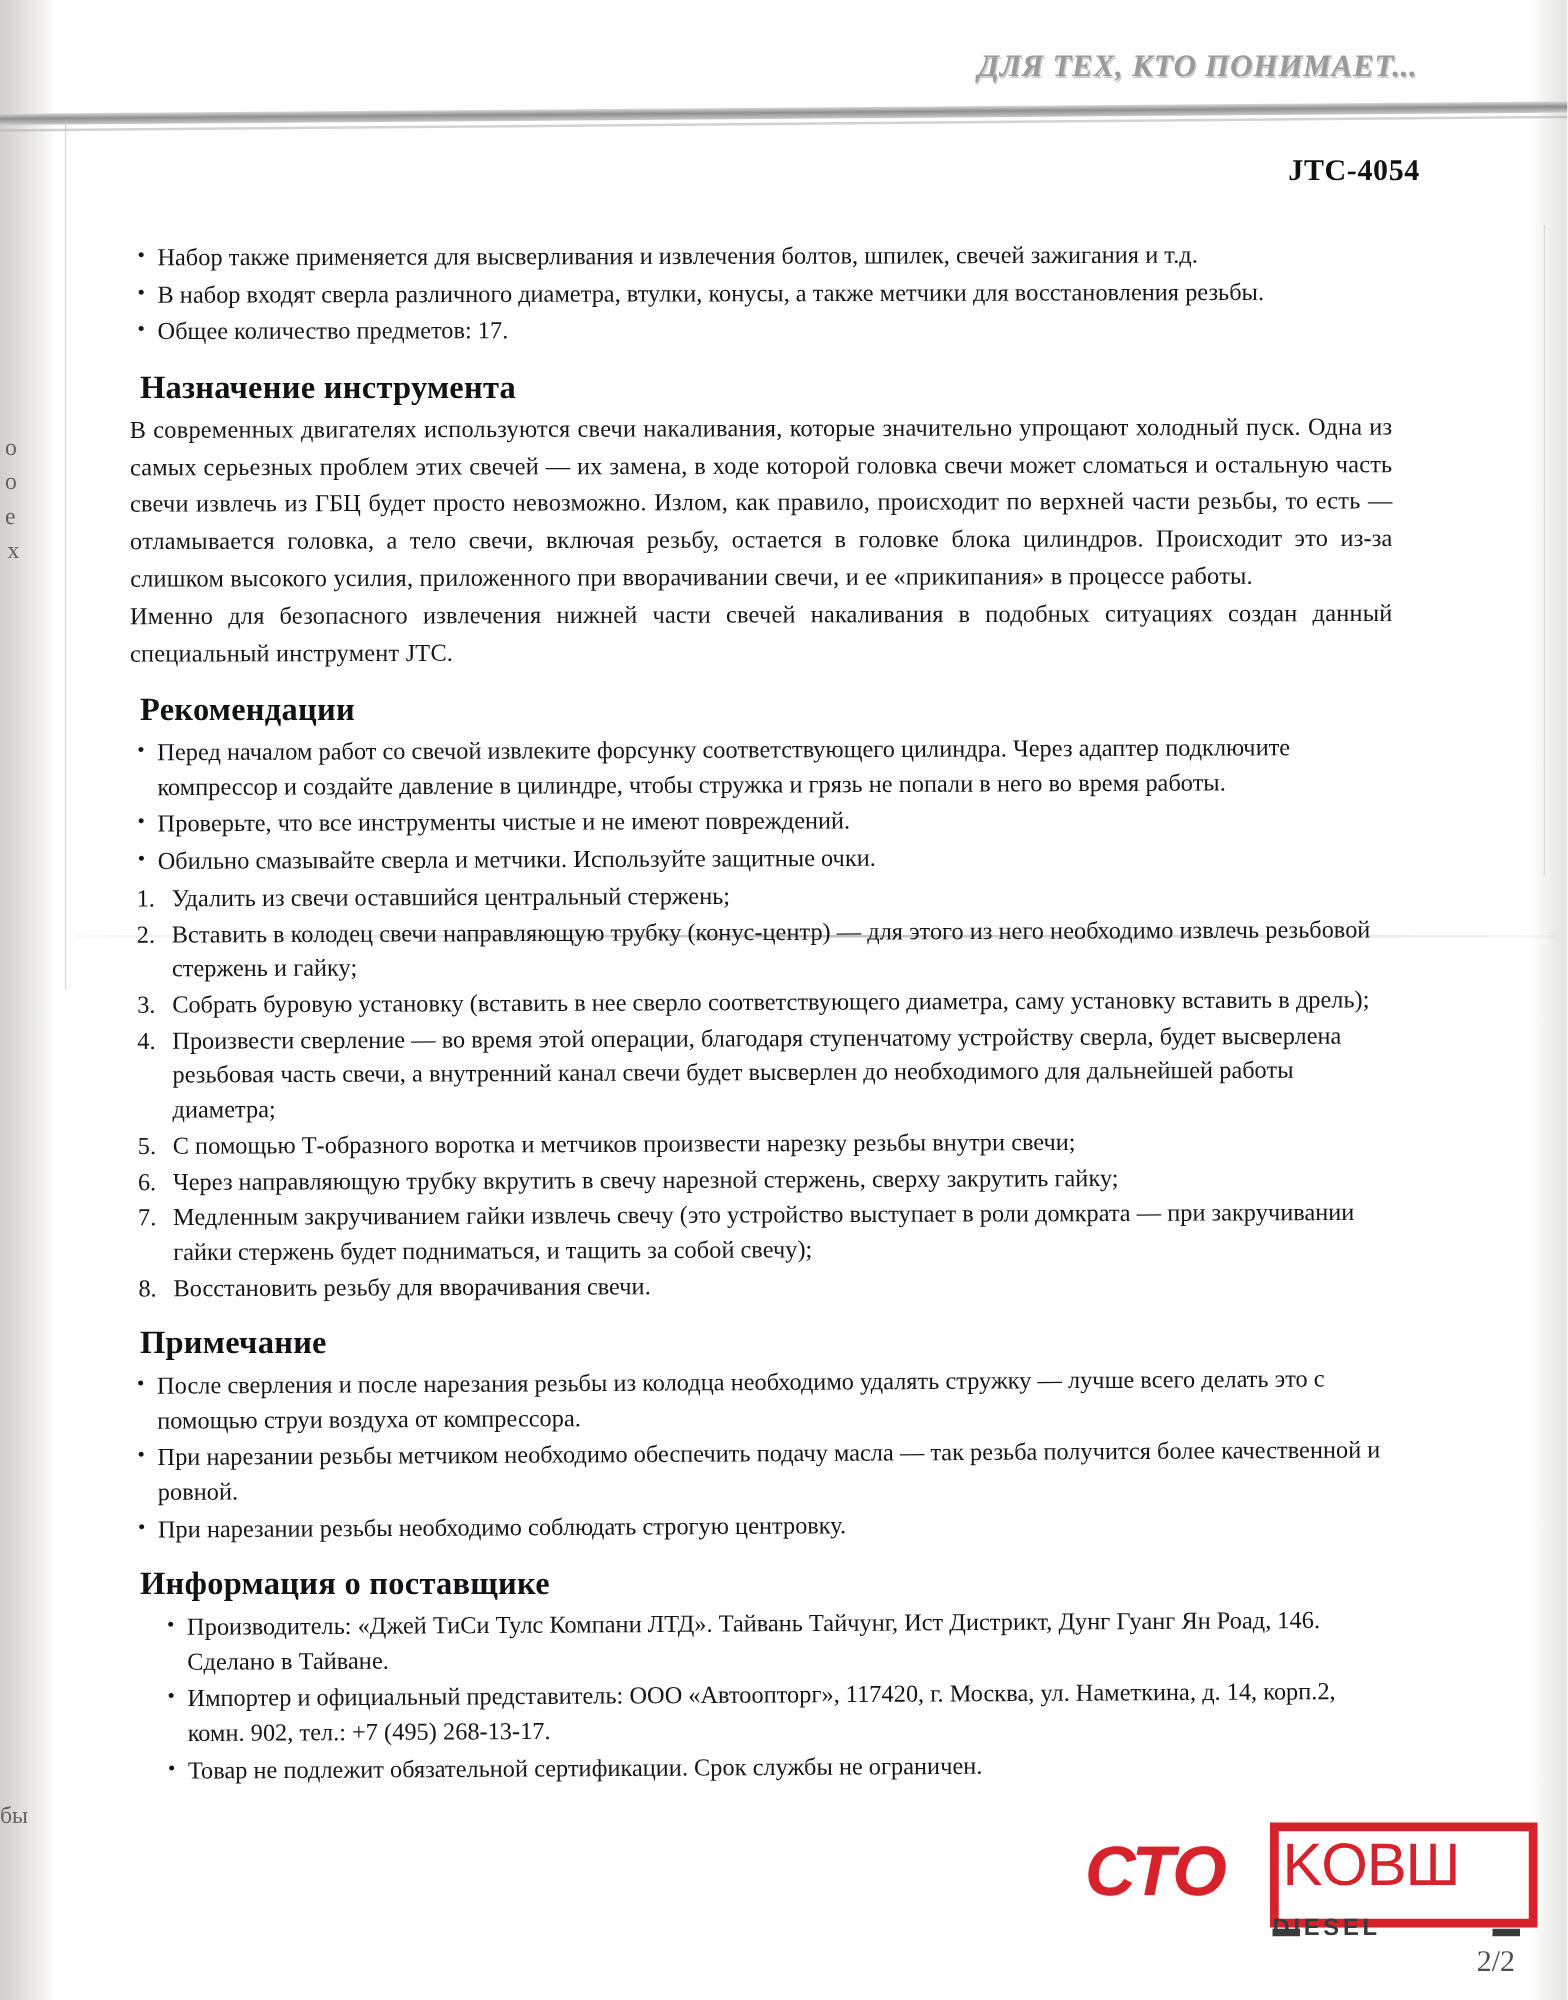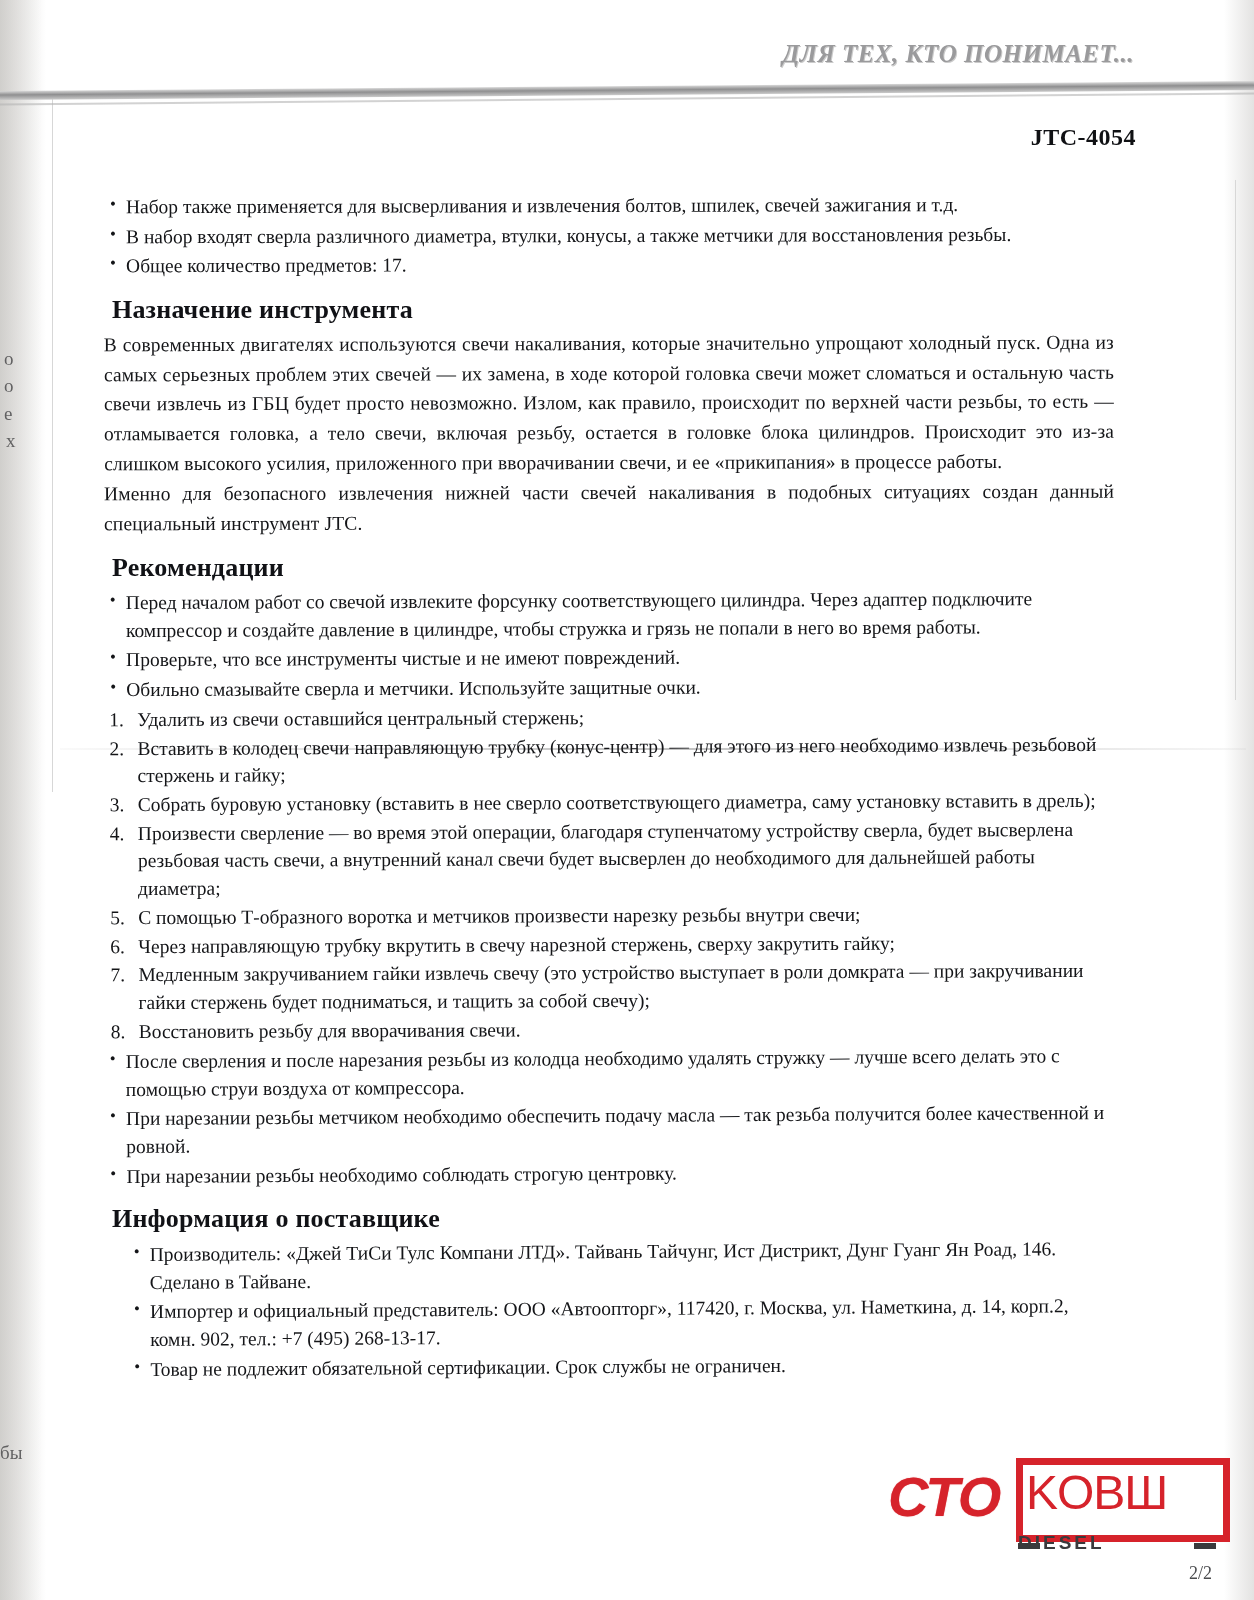--- a/index.html
+++ b/index.html
@@ -200,21 +200,20 @@
     position: absolute;
     left: 0;
     top: 6px;
     font-family: "Liberation Sans", sans-serif;
     font-weight: bold;
     font-style: italic;
     font-size: 56px;
     color: #d6232b;
     letter-spacing: -1px;
     text-shadow: 0 0 1px rgba(214,35,43,0.6);
-    margin-left: 20px;
   }
   .stamp .box {
     position: absolute;
     left: 148px;
     top: 0;
     width: 200px;
     height: 70px;
     border: 7px solid #d6232b;
   }
   .stamp .kovsh {
@@ -248,21 +247,21 @@
     background: #3a3a3c;
   }
   .stamp .diesel-bar-l { left: 150px; }
   .stamp .diesel-bar-r { left: 326px; }
 
   .page-number {
     position: absolute;
     right: 42px;
     bottom: 16px;
     font-family: "Liberation Serif", serif;
-    font-size: 18px;
+    font-size: 24px;
     color: #2c2d30;
     opacity: 0.85;
   }
 </style>
 </head>
 <body>
 
 <div class="page">
 
   <div class="scan-left-shade"></div>
@@ -305,20 +304,21 @@
       <li>Удалить из свечи оставшийся центральный стержень;</li>
       <li>Вставить в колодец свечи направляющую трубку (конус-центр) — для этого из него необходимо извлечь резьбовой стержень и гайку;</li>
       <li>Собрать буровую установку (вставить в нее сверло соответствующего диаметра, саму установку вставить в дрель);</li>
       <li>Произвести сверление — во время этой операции, благодаря ступенчатому устройству сверла, будет высверлена резьбовая часть свечи, а внутренний канал свечи будет высверлен до необходимого для дальнейшей работы диаметра;</li>
       <li>С помощью Т-образного воротка и метчиков произвести нарезку резьбы внутри свечи;</li>
       <li>Через направляющую трубку вкрутить в свечу нарезной стержень, сверху закрутить гайку;</li>
       <li>Медленным закручиванием гайки извлечь свечу (это устройство выступает в роли домкрата — при закручивании гайки стержень будет подниматься, и тащить за собой свечу);</li>
       <li>Восстановить резьбу для вворачивания свечи.</li>
     </ol>
 
+    <h2 class="section-title">Примечание</h2>
     <ul class="bullets skew-c">
       <li>После сверления и после нарезания резьбы из колодца необходимо удалять стружку — лучше всего делать это с помощью струи воздуха от компрессора.</li>
       <li>При нарезании резьбы метчиком необходимо обеспечить подачу масла — так резьба получится более качественной и ровной.</li>
       <li>При нарезании резьбы необходимо соблюдать строгую центровку.</li>
     </ul>
 
     <h2 class="section-title">Информация о поставщике</h2>
     <ul class="bullets skew-c" style="margin-left:24px;">
       <li>Производитель: «Джей ТиСи Тулс Компани ЛТД». Тайвань Тайчунг, Ист Дистрикт, Дунг Гуанг Ян Роад, 146. Сделано в Тайване.</li>
       <li>Импортер и официальный представитель: ООО «Автоопторг», 117420, г. Москва, ул. Наметкина, д. 14, корп.2, комн. 902, тел.: +7 (495) 268-13-17.</li>

